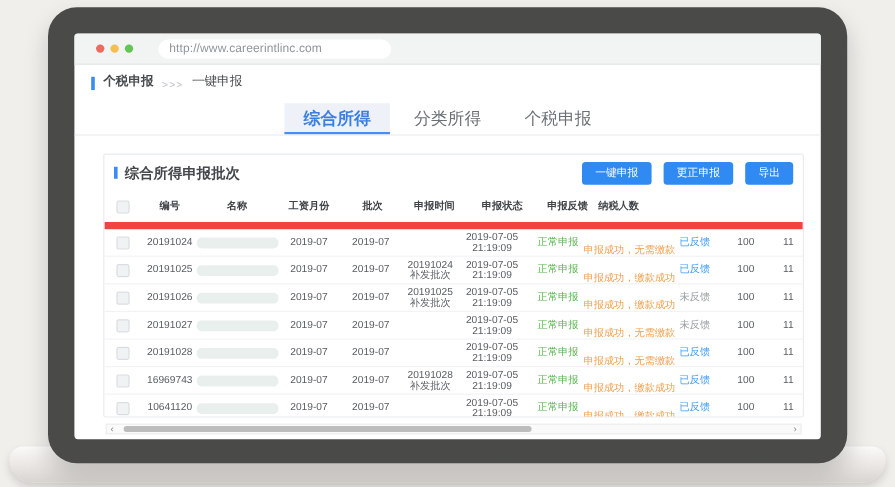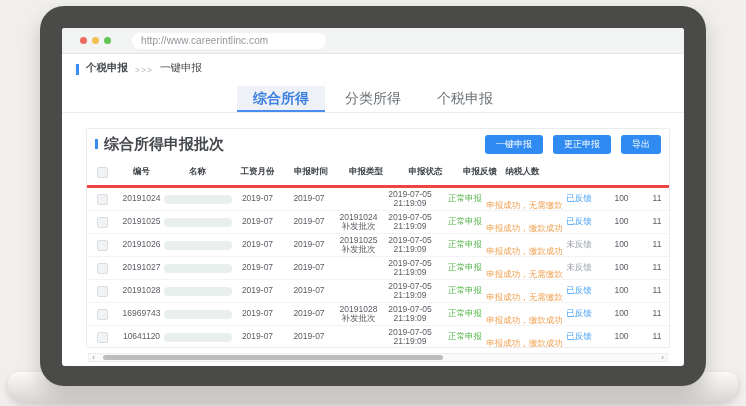--- a/index.html
+++ b/index.html
@@ -55,30 +55,30 @@
     border-bottom:2px solid #4a8df0;height:24px;
   }
   
   .card{
     position:absolute;left:24px;top:100px;width:584px;height:220px;
     border:1px solid #e9ebef;border-radius:2px;background:#fff;
     overflow:hidden;box-sizing:border-box;
   }
   .card-header{height:30px;display:flex;align-items:center;padding:0 8px;}
   .panel-bar{width:3px;height:10px;background:#3b8cf0;margin-right:6px;}
-  .panel-title{font-size:15px;font-weight:bold;color:#45484c;}
+  .panel-title{font-size:12px;font-weight:bold;color:#45484c;}
   .spacer{flex:1;}
   .btn{
     height:19px;padding:0 11px;margin-left:10px;background:#2f8bf2;color:#fff;
     font-size:9px;border-radius:3px;display:flex;align-items:center;border:none;
     font-family:inherit;cursor:pointer;
   }
   
   .thead,.t-row{display:flex;align-items:stretch;}
-  .thead{height:26px;border-bottom:3px solid #ef4444;}
+  .thead{height:26px;border-bottom:6px solid #ef4444;}
   .t-row{height:22px;border-bottom:1px solid #f2f3f5;}
   .cell{
     flex:0 0 auto;display:flex;flex-direction:column;justify-content:center;align-items:center;
     font-size:8.5px;color:#585d63;overflow:visible;
   }
   .cell > div{white-space:nowrap;line-height:9.5px;}
   .thead .cell{font-weight:bold;color:#3f4347;}
   .c0{width:31px}.c1{width:47px}.c2{width:65px}.c3{width:55px}.c4{width:48px}
   .c5{width:51px}.c6{width:52px}.c7{width:58px}.c8{width:61px}.c9{width:48px}
   .c10{width:37px}.c11{width:34px}
@@ -143,25 +143,25 @@
         </div>
         <div class="cell c1">
           <div>编号</div>
         </div>
         <div class="cell c2">
           <div>名称</div>
         </div>
         <div class="cell c3">
           <div>工资月份</div>
         </div>
+        <div class="cell c5">
+          <div>批次</div>
+        </div>
         <div class="cell c6">
           <div>申报时间</div>
-        </div>
-        <div class="cell c7">
-          <div>申报类型</div>
         </div>
         <div class="cell c8">
           <div>申报状态</div>
         </div>
         <div class="cell c9">
           <div>申报反馈</div>
         </div>
         <div class="cell c10">
           <div>纳税人数</div>
         </div>

